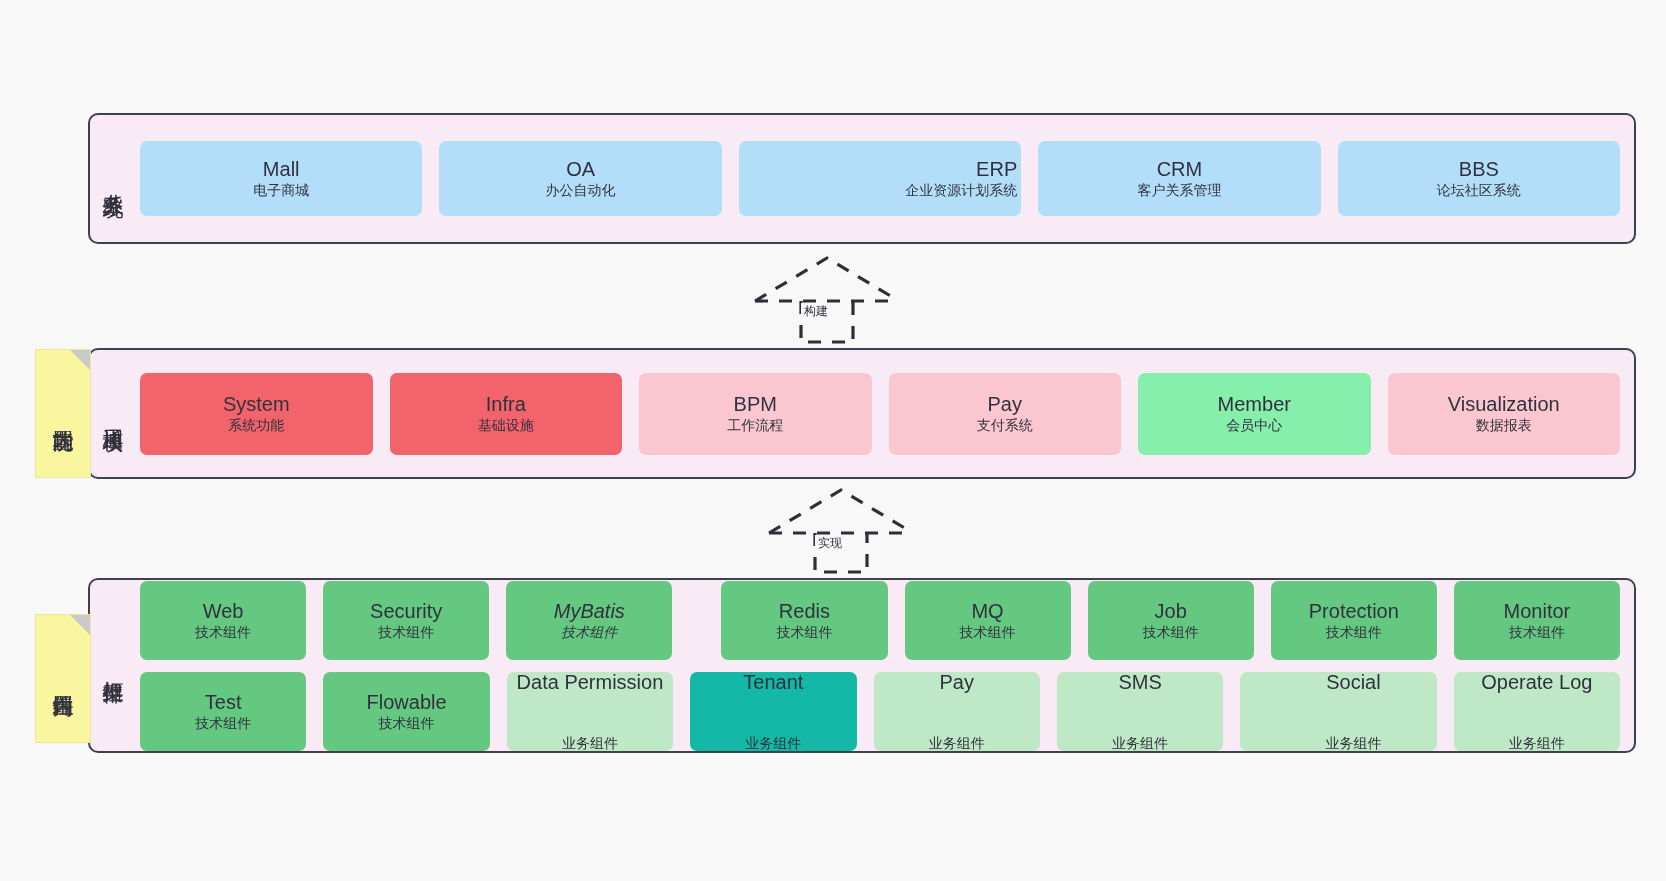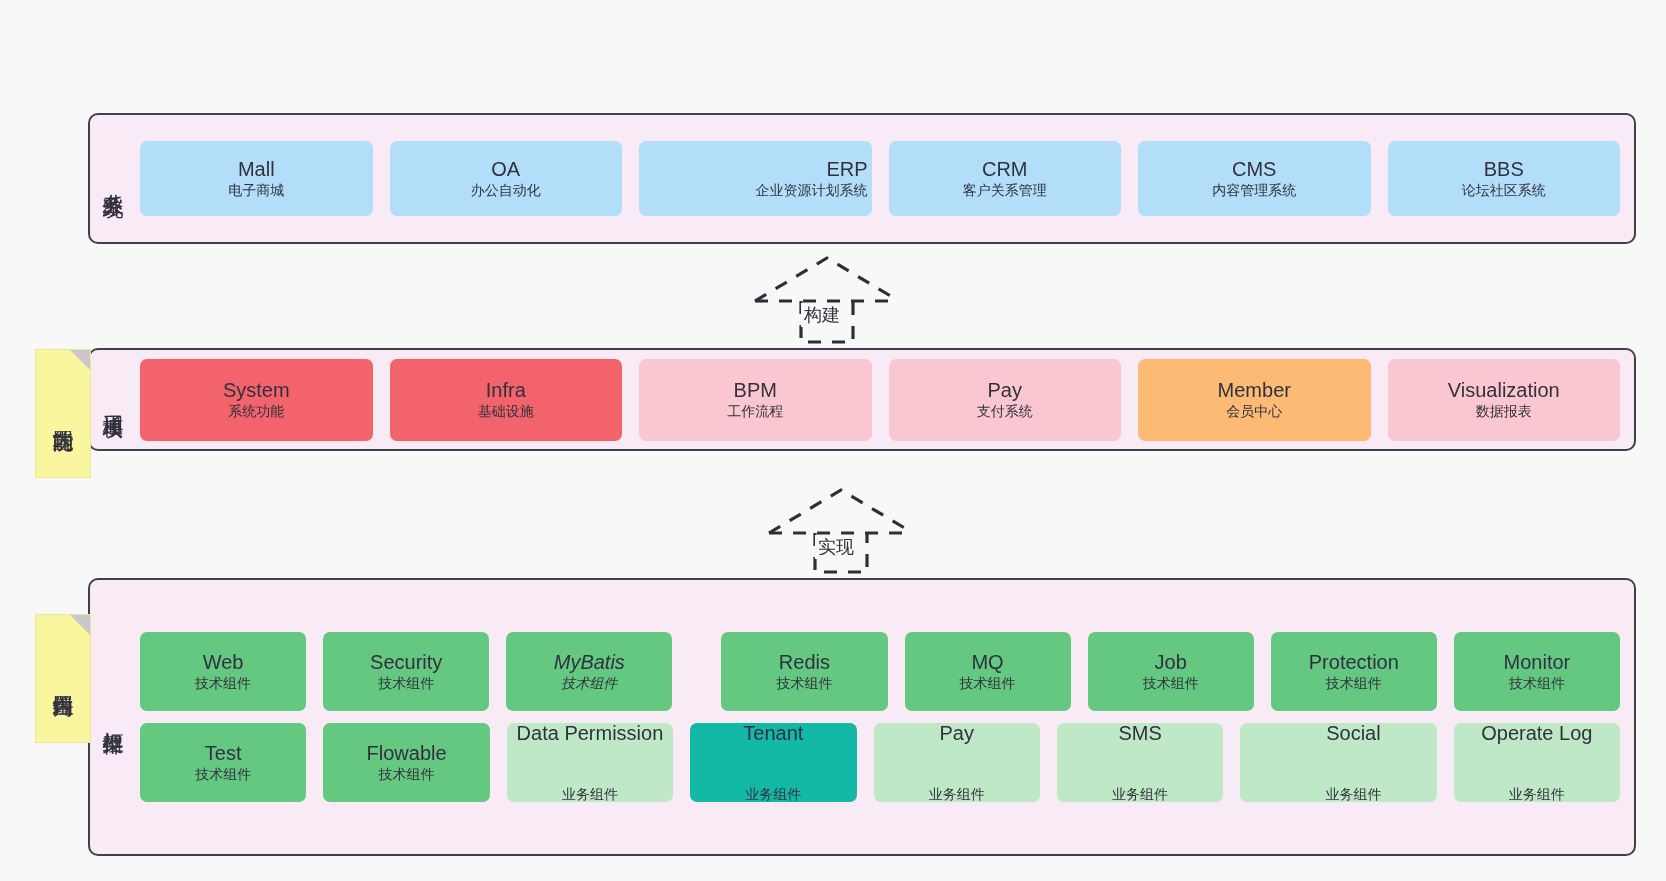--- a/index.html
+++ b/index.html
@@ -104,21 +104,21 @@
     border-width:0 20px 20px 0;
     border-style:solid;
     border-color:transparent #C9C9C9 transparent transparent;
   }
 
   
   .arrow{position:absolute;z-index:2;}
   .arrow svg{display:block;overflow:visible;}
   .arrow-label{
     position:absolute;
-    font-size:18px;
+    font-size:12px;
     color:#31313E;
     background:#F8F8F8;
     padding:0 3px;
     white-space:nowrap;
     user-select:none;
   }
 </style>
 </head>
 <body>
 
@@ -137,63 +137,59 @@
           </div>
           <div class="card c-blue" style="background: rgb(179, 222, 250); align-items: flex-end;">
             <div class="t1">ERP</div>
             <div class="t2">企业资源计划系统</div>
           </div>
           <div class="card c-blue" style="background: rgb(179, 222, 250);">
             <div class="t1">CRM</div>
             <div class="t2">客户关系管理</div>
           </div>
           <div class="card c-blue" style="background: rgb(179, 222, 250);">
-            <div class="t1">CMS</div>
-            <div class="t2">内容管理系统</div>
-          </div>
-          <div class="card c-blue" style="background: rgb(179, 222, 250);">
             <div class="t1">BBS</div>
             <div class="t2">论坛社区系统</div>
           </div>
         </div>
       </div>
     </div>
-    <div class="layer layer2" style="left: 88px; top: 348px; width: 1548px; height: 103px;">
+    <div class="layer layer2" style="left: 88px; top: 348px; width: 1548px; height: 131px;">
       <div class="layer-title">通用模块</div>
       <div class="layer-body">
         <div class="row">
           <div class="card c-red" style="background: rgb(242, 99, 107);">
             <div class="t1">System</div>
             <div class="t2">系统功能</div>
           </div>
           <div class="card c-red" style="background: rgb(242, 99, 107);">
             <div class="t1">Infra</div>
             <div class="t2">基础设施</div>
           </div>
           <div class="card c-pink" style="background: rgb(250, 199, 208);">
             <div class="t1">BPM</div>
             <div class="t2">工作流程</div>
           </div>
           <div class="card c-pink" style="background: rgb(250, 199, 208);">
             <div class="t1">Pay</div>
             <div class="t2">支付系统</div>
           </div>
-          <div class="card c-pink" style="background: #fdba74;">
+          <div class="card c-pink" style="background: #86efac;">
             <div class="t1">Member</div>
             <div class="t2">会员中心</div>
           </div>
           <div class="card c-pink" style="background: rgb(250, 199, 208);">
             <div class="t1">Visualization</div>
             <div class="t2">数据报表</div>
           </div>
         </div>
       </div>
     </div>
     <div class="note" style="left: 36px; top: 350px; height: 127px;">内置功能</div>
-    <div class="layer layer3" style="left: 88px; top: 578px; width: 1548px; height: 278px;">
+    <div class="layer layer3" style="left: 88px; top: 578px; width: 1548px; height: 175px;">
       <div class="layer-title">框架组件</div>
       <div class="layer-body">
         <div class="row">
           <div class="card c-green" style="background: rgb(100, 200, 129);">
             <div class="t1">Web</div>
             <div class="t2">技术组件</div>
           </div>
           <div class="card c-green" style="background: rgb(100, 200, 129);">
             <div class="t1">Security</div>
             <div class="t2">技术组件</div>

